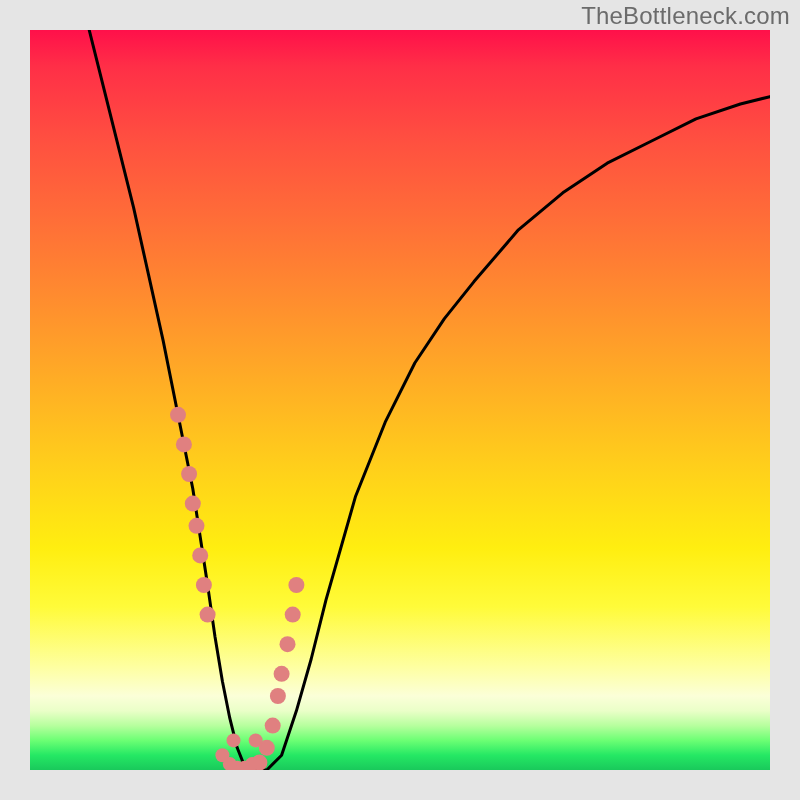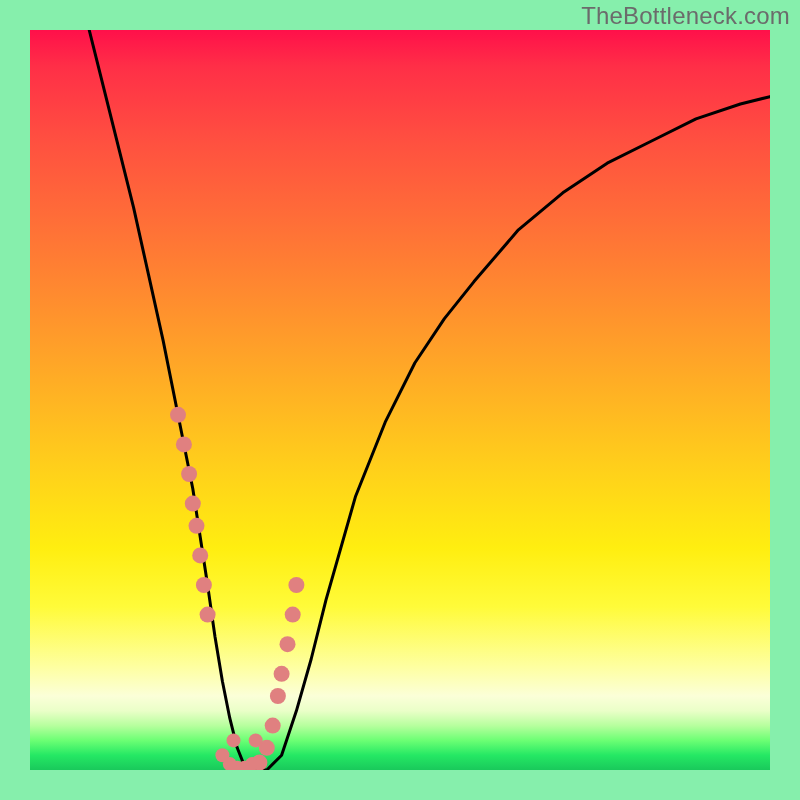--- a/index.html
+++ b/index.html
@@ -8,21 +8,21 @@
     width: 800px;
     height: 800px;
     background: #000;
     font-family: Arial, Helvetica, sans-serif;
     overflow: hidden;
   }
   .wrap {
     position: relative;
     width: 800px;
     height: 800px;
-    background: #86efac;
+    background: #e5e5e5;
   }
   .watermark {
     position: absolute;
     top: 2px;
     right: 10px;
     color: #6b6b6b;
     font-size: 24px;
     font-weight: 400;
     letter-spacing: 0.2px;
     z-index: 5;

